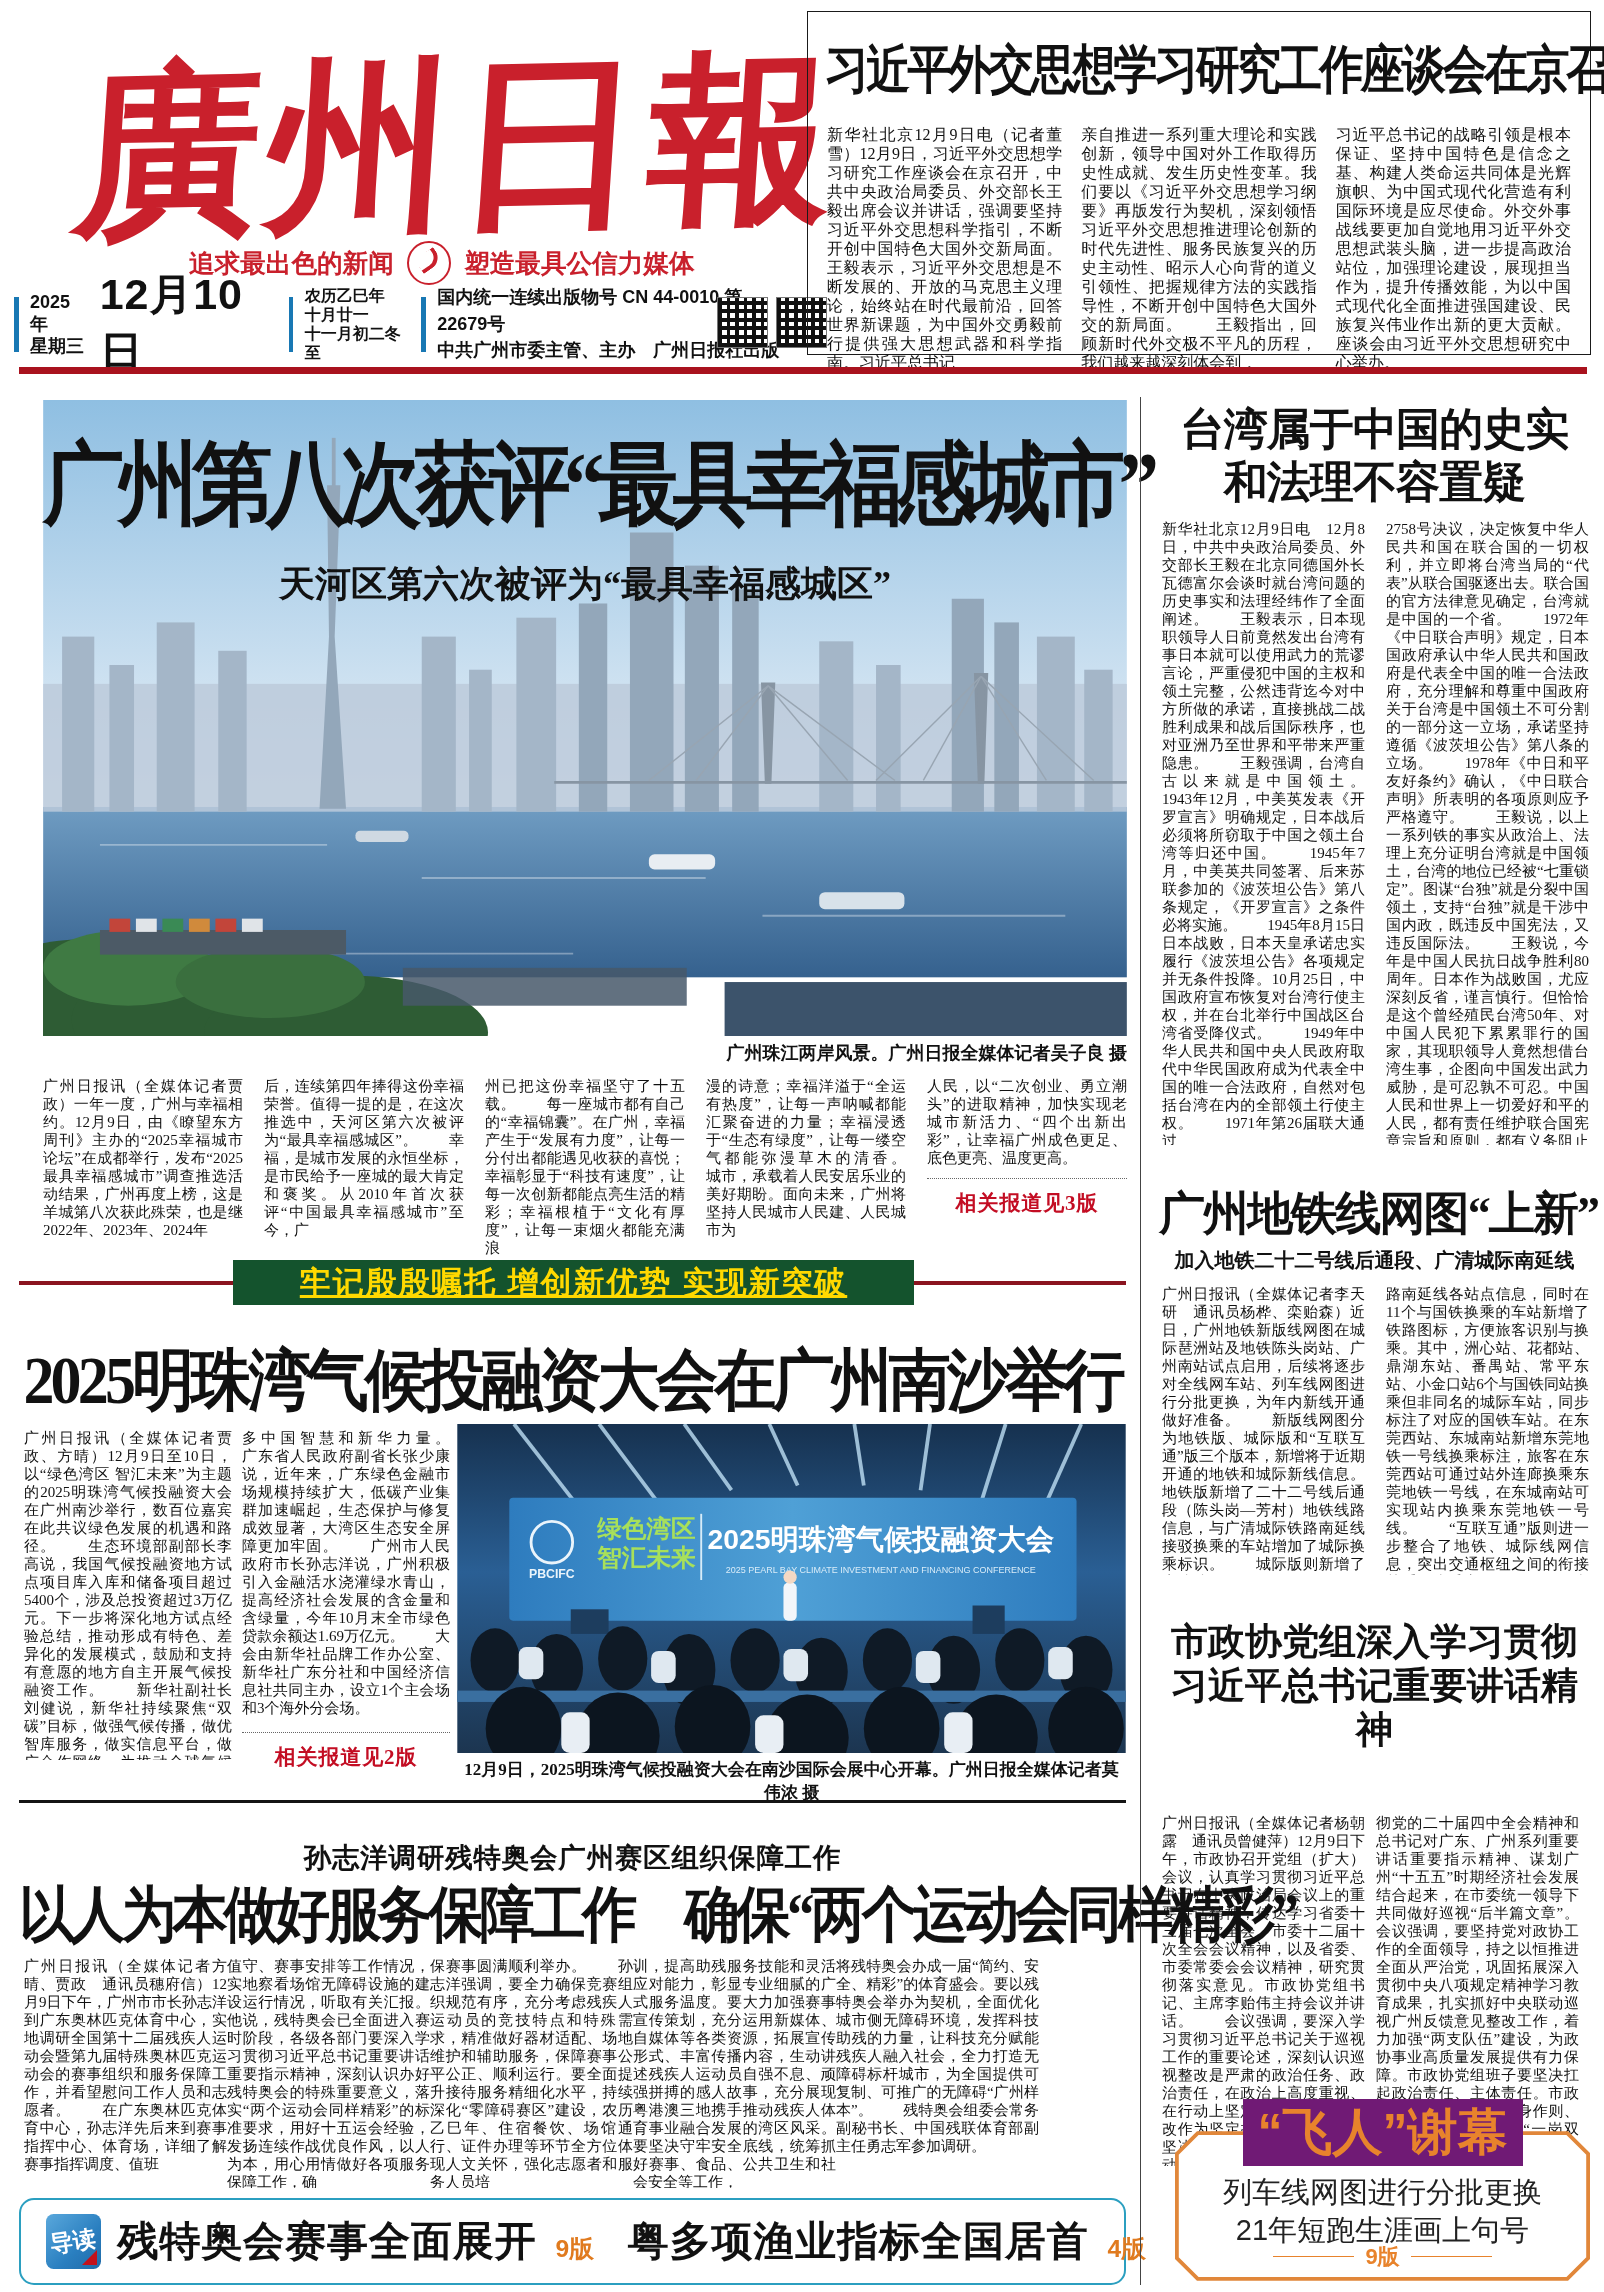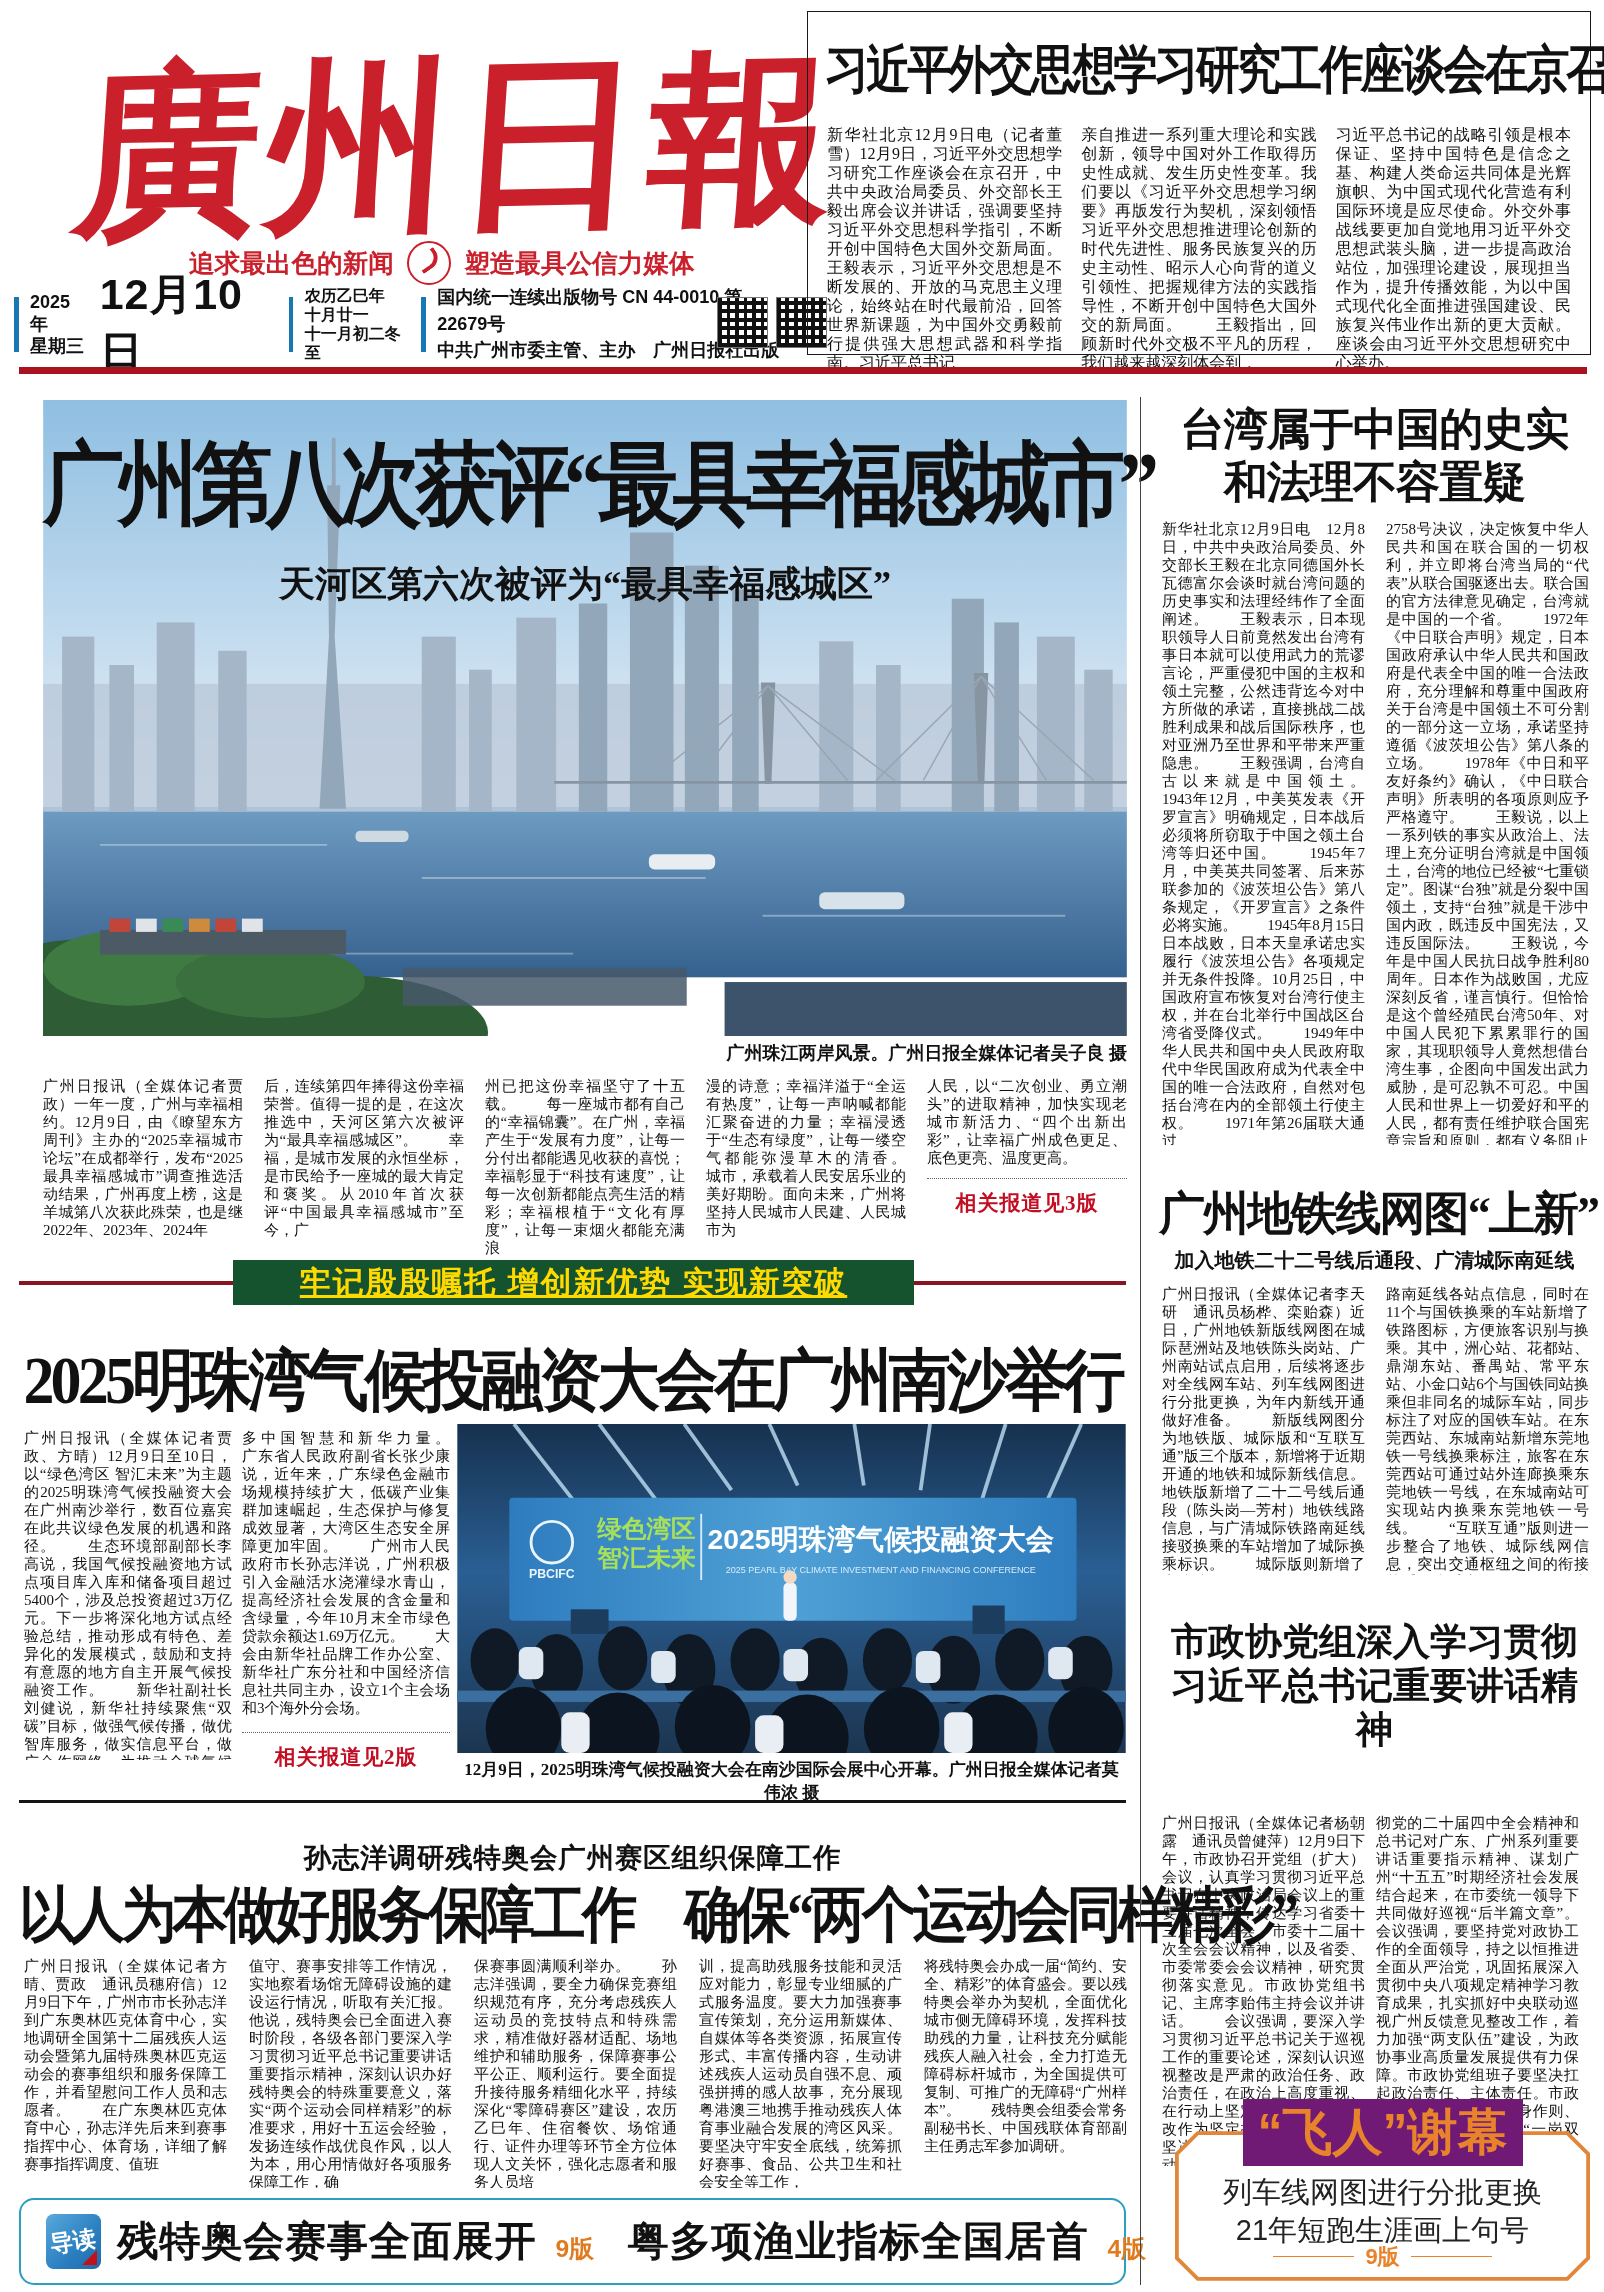--- a/index.html
+++ b/index.html
@@ -56,21 +56,21 @@
            letter-spacing:-3.8px;white-space:nowrap;transform:scaleY(1.08);}
   .pb-col1{left:24px;top:1429px;width:208px;height:331px;}
   .pb-col2{left:242px;top:1429px;width:208px;height:369px;}
   .conf{left:457px;top:1424px;width:669px;height:329px;overflow:hidden;}
   .conf-cap{left:457px;top:1758px;width:669px;text-align:center;font-size:17px;font-weight:bold;}
   .sep-dark{left:19px;top:1800px;width:1107px;height:2.8px;background:#141414;}
   
   .b-kicker{left:19px;top:1840px;width:1107px;text-align:center;font-size:27.4px;letter-spacing:0.9px;font-weight:bold;}
   .b-head{left:19px;top:1878px;width:1107px;text-align:center;font-size:55px;font-weight:bold;
           letter-spacing:-3.8px;white-space:nowrap;transform:scaleY(1.1);}
-  .b-body{left:24px;top:1957px;width:1103px;height:231px;display:flex;justify-content:space-between;}
+  .b-body{left:24px;top:1957px;width:1103px;height:231px;display:flex;}
   .b-col{width:203px;}
   
   .guide{left:19px;top:2198px;width:1107px;height:87px;border:2.8px solid #2b9fc0;border-radius:15px;
          box-sizing:border-box;display:flex;align-items:center;padding:0 24.6px;gap:17px;background:#fff;}
   .g-icon{width:55px;height:55px;border-radius:7.6px;position:relative;flex:0 0 auto;
           background:linear-gradient(135deg,#5aa8dc 0%,#2a7fc0 60%,#1f6aa8 100%);
           display:flex;align-items:center;justify-content:center;}
   .g-icon span{color:#fff;font-weight:bold;font-size:23px;transform:rotate(-8deg);}
   .g-icon::after{content:"";position:absolute;right:3.8px;bottom:3.8px;border-left:15px solid transparent;
           border-bottom:15px solid #c3111c;}

